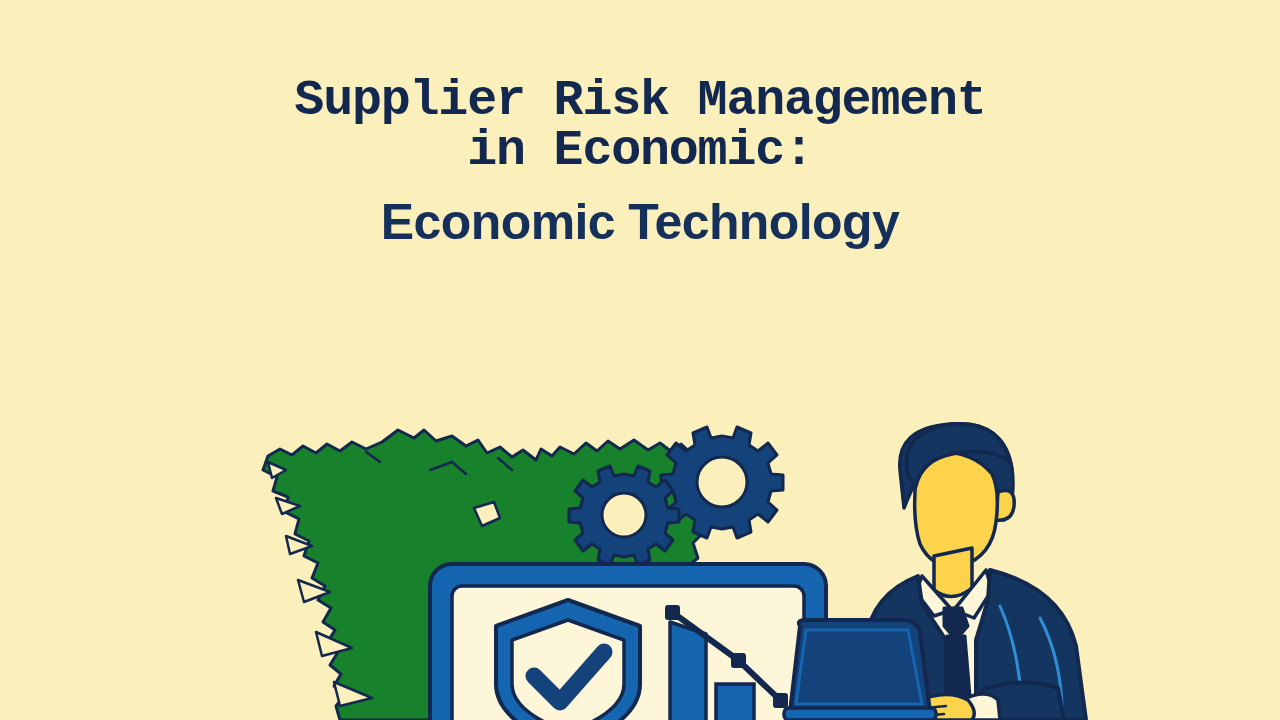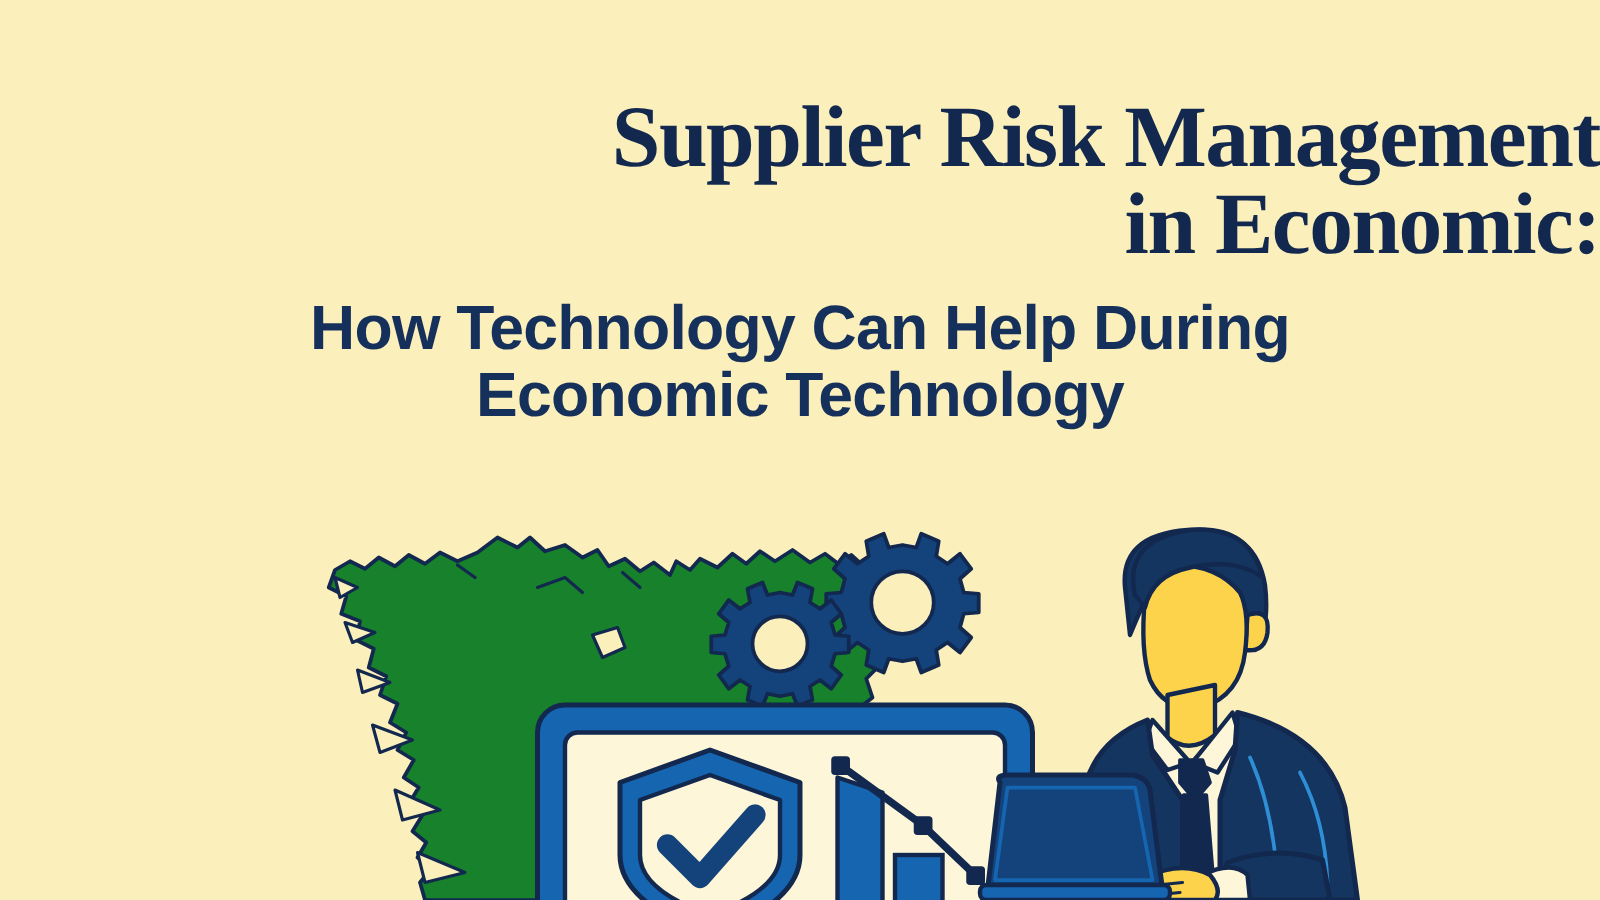--- a/index.html
+++ b/index.html
@@ -20,29 +20,28 @@
   }
   .title-block {
     position: absolute;
     left: 0;
     top: 76px;
     width: 1280px;
     text-align: center;
     user-select: none;
   }
   .headline {
-    font-family: Liberation Serif, serif;
+    font-family: Liberation Mono, monospace;
     font-weight: bold;
-    font-size: 70px;
+    font-size: 50px;
     line-height: 0.99;
     letter-spacing: -1.2px;
     color: #12284f;
     margin: 0;
     padding: 0;
-    text-align: right;
   }
   .headline .l2 {
     display: block;
   }
   .subhead {
     font-family: "Liberation Sans", sans-serif;
     font-weight: bold;
     font-size: 50px;
     line-height: 1.08;
     letter-spacing: -0.6px;
@@ -65,21 +64,20 @@
 <body>
 
 <div id="stage">
 
   <div class="title-block">
     <h1 class="headline">
       <span>Supplier Risk Management</span>
       <span class="l2">in Economic:</span>
     </h1>
     <h2 class="subhead">
-      <span>How Technology Can Help During</span>
       <span class="s2">Economic Technology</span>
     </h2>
   </div>
 
   <svg id="art" viewBox="0 0 1280 720" xmlns="http://www.w3.org/2000/svg">
 
     <g>
       <path d="M382 442 L398 430 L414 438 L424 430 L436 441 L452 436 L466 446 L478 440
                L487 453 L500 447 L512 457 L523 450 L536 460 L541 449 L552 456 L560 447
                L574 454 L586 443 L597 451 L608 441 L620 449 L634 440 L648 450 L660 443

